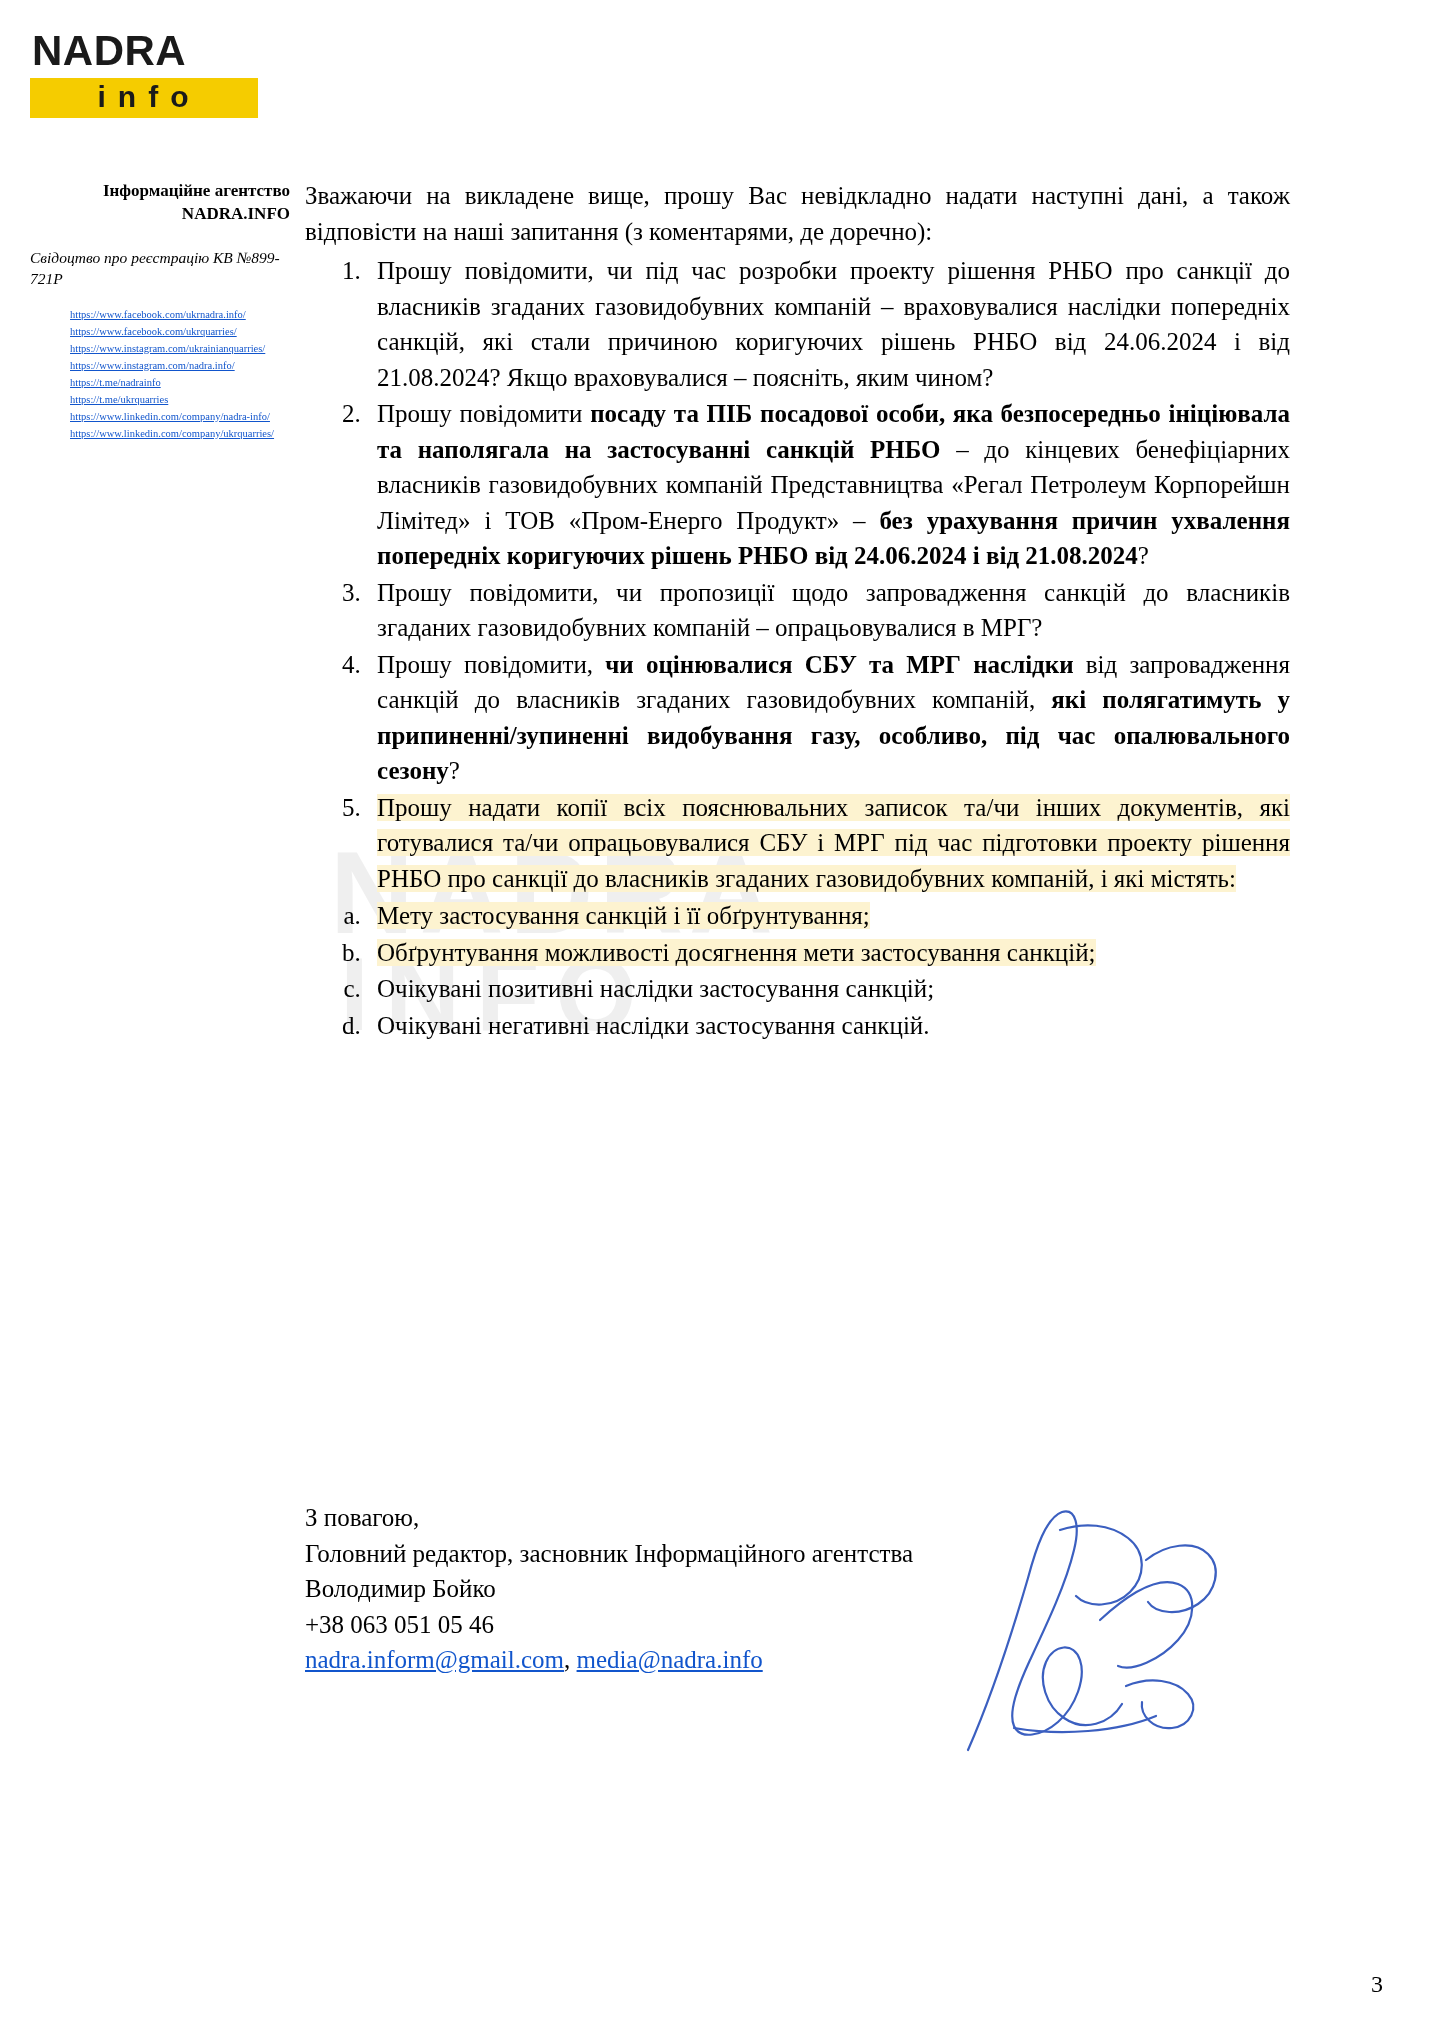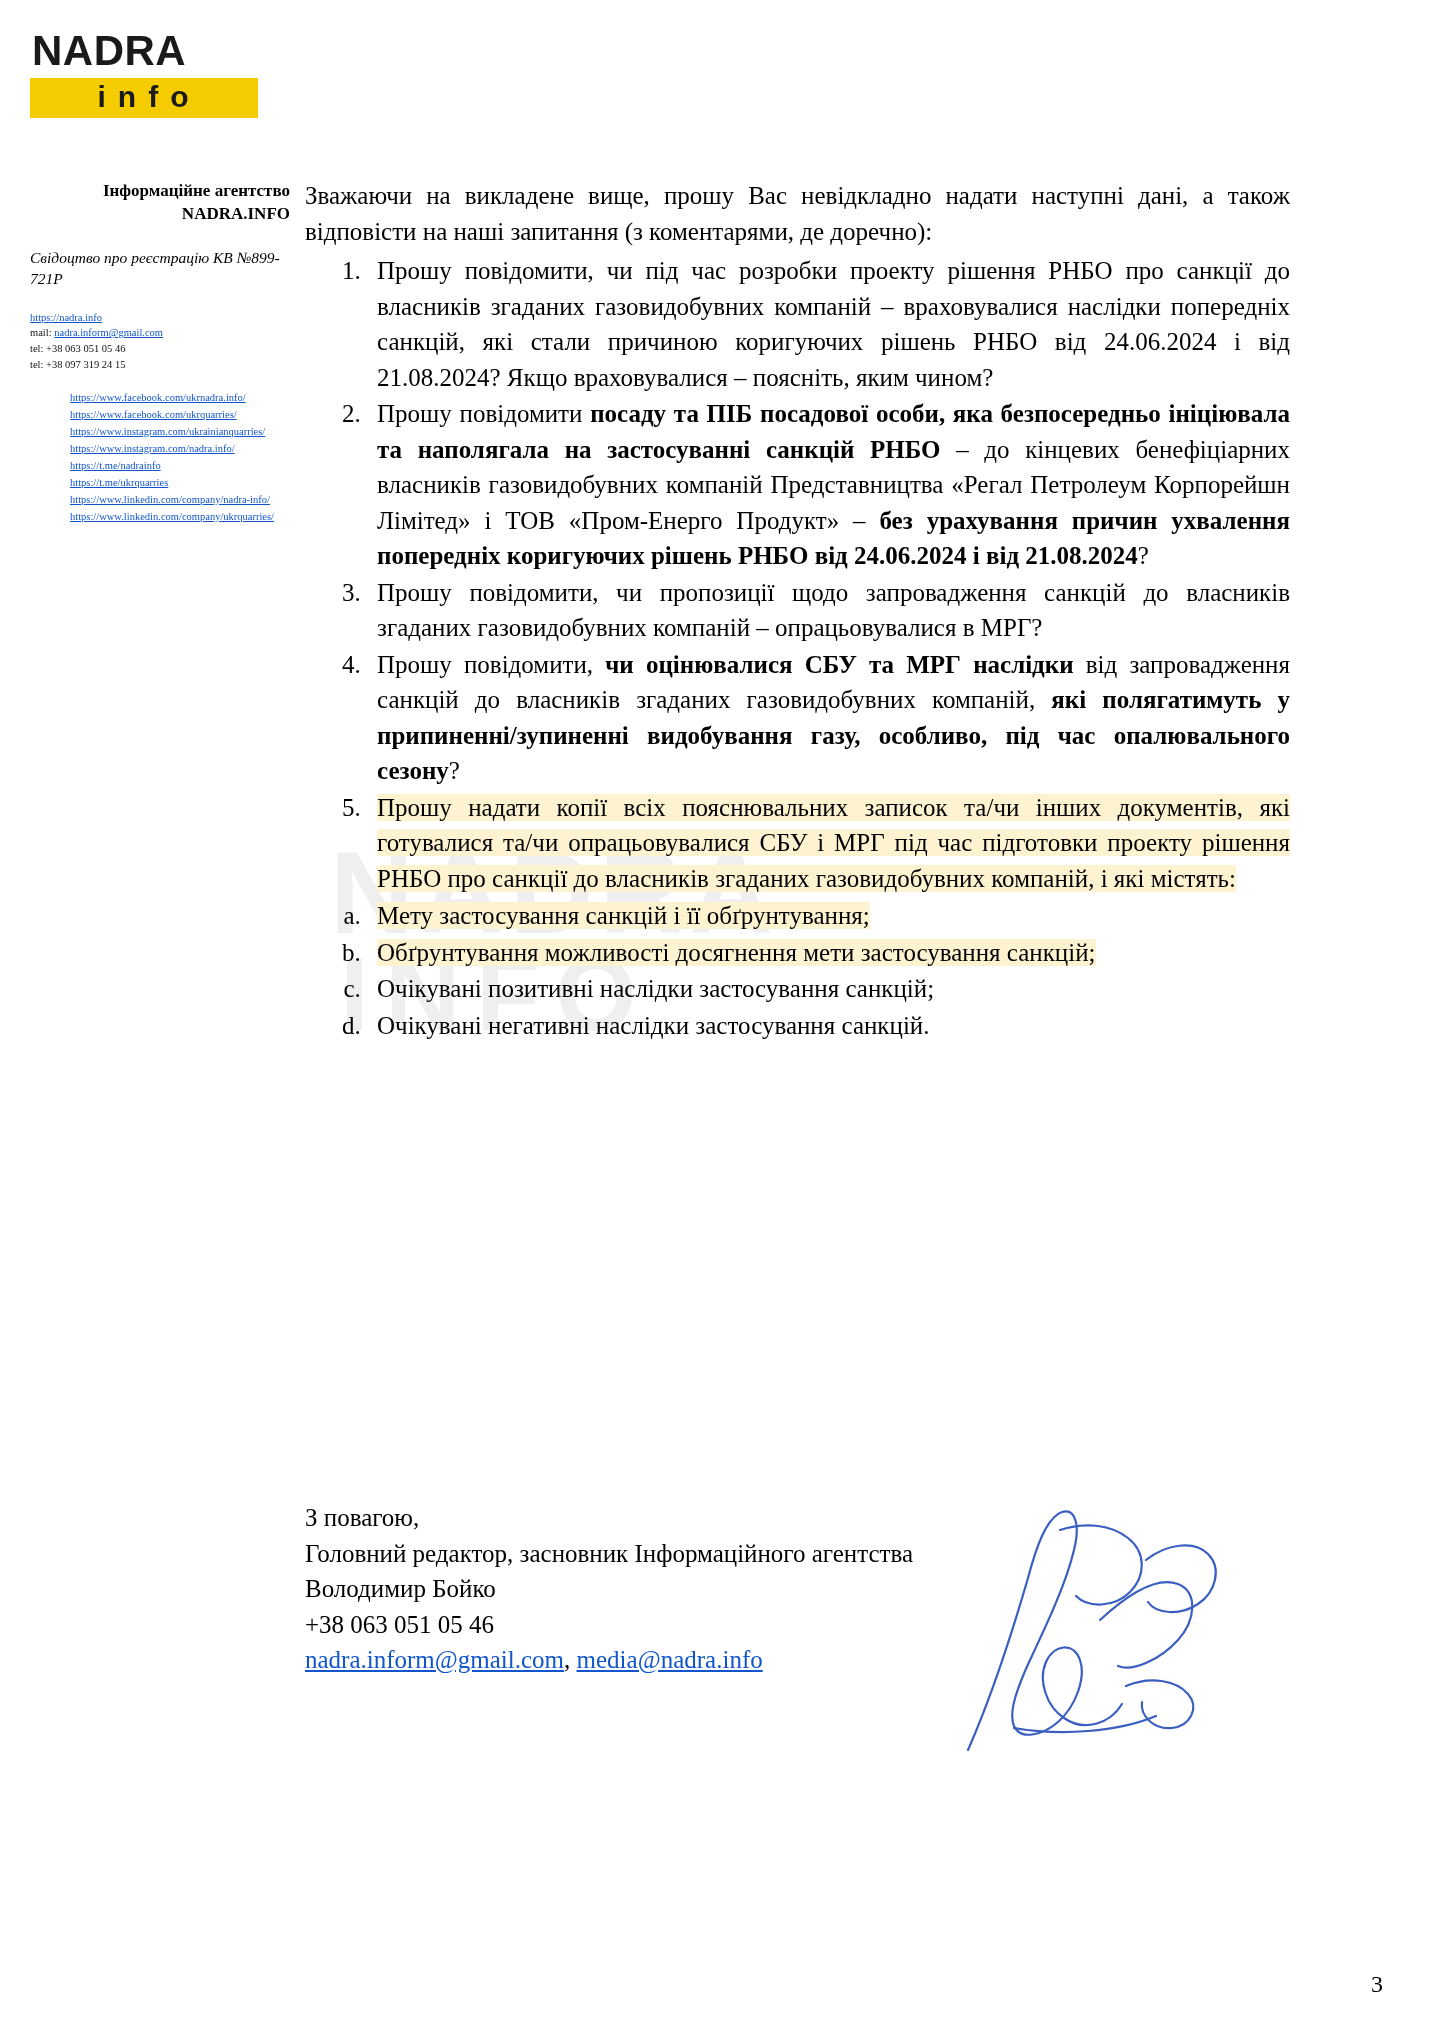--- a/index.html
+++ b/index.html
@@ -191,29 +191,20 @@
 
   <div class="logo-block">
     <div class="logo-nadra">NADRA</div>
     <div class="logo-info">info</div>
   </div>
 
   <div class="agency-name">Інформаційне агентство NADRA.INFO</div>
 
   <div class="reg-cert">Свідоцтво про реєстрацію КВ №899-721Р</div>
 
-  <div class="contact-block">
-    <div><a class="link" href="#">https://nadra.info</a></div>
-    <div>
-      <span>mail:</span>
-      <a class="link" href="#">nadra.inform@gmail.com</a>
-    </div>
-    <div>tel: +38 063 051 05 46</div>
-    <div>tel: +38 097 319 24 15</div>
-  </div>
 
   <div class="social-block">
     <a href="#">https://www.facebook.com/ukrnadra.info/</a>
     <a href="#">https://www.facebook.com/ukrquarries/</a>
     <a href="#">https://www.instagram.com/ukrainianquarries/</a>
     <a href="#">https://www.instagram.com/nadra.info/</a>
     <a href="#">https://t.me/nadrainfo</a>
     <a href="#">https://t.me/ukrquarries</a>
     <a href="#">https://www.linkedin.com/company/nadra-info/</a>
     <a href="#">https://www.linkedin.com/company/ukrquarries/</a>

